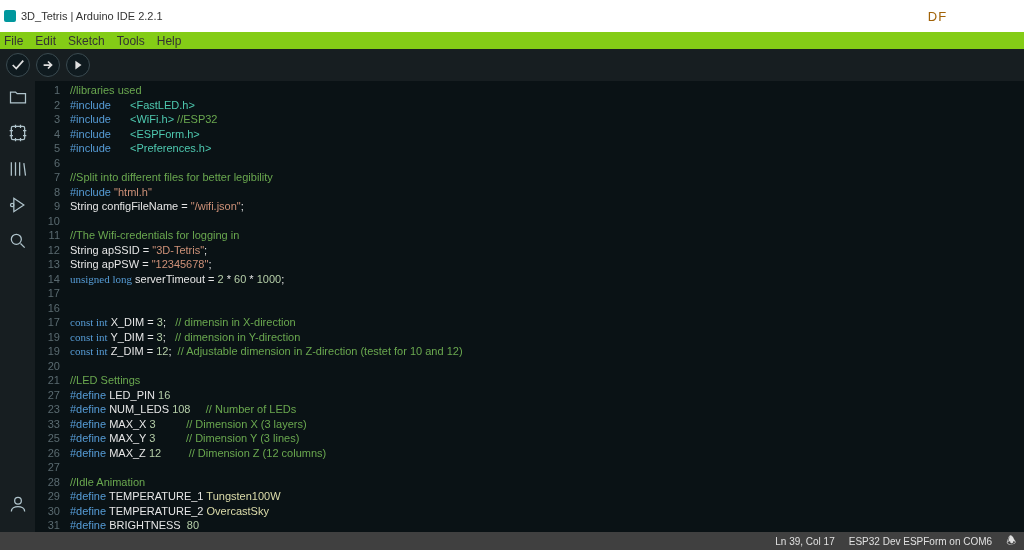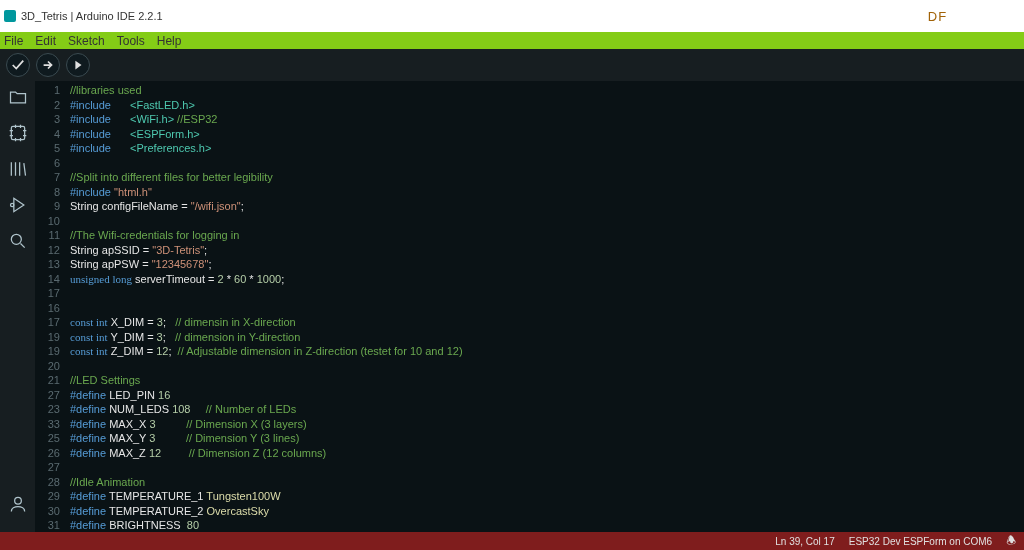--- a/index.html
+++ b/index.html
@@ -28,21 +28,21 @@
 .gutter { width: 35px; text-align: right; color: #5a6a70; padding-right: 10px; padding-top: 2px; user-select: none; }
 .code { flex: 1; padding-top: 2px; white-space: pre; }
 .c-comment { color: #6aa84f; }
 .c-preproc { color: #569cd6; text-align: right; }
 .c-type { color: #569cd6; font-family: Liberation Serif, serif; }
 .c-string { color: #ce9178; }
 .c-ident { color: #dcdcaa; }
 .c-num { color: #b5cea8; }
 .c-white { color: #e6e6e6; }
 .c-incfile-g { color: #4ec9b0; margin-left: 16px; }
-.status-bar { height: 18px; background: #7f1d1d; display: flex; align-items: center; font-size: 10px; color: #e0e0e0; padding: 0 8px; gap: 14px; }
+.status-bar { height: 18px; background: #404040; display: flex; align-items: center; font-size: 10px; color: #e0e0e0; padding: 0 8px; gap: 14px; }
 .status-bar .sp { margin-left: auto; }
 .status-bar .bell { font-size: 11px; }
 </style>
 </head>
 <body>
 
 <div class="title-bar">
   <div class="logo-sq"></div>
   <span>3D_Tetris | Arduino IDE 2.2.1</span>
   <div class="title-right">

